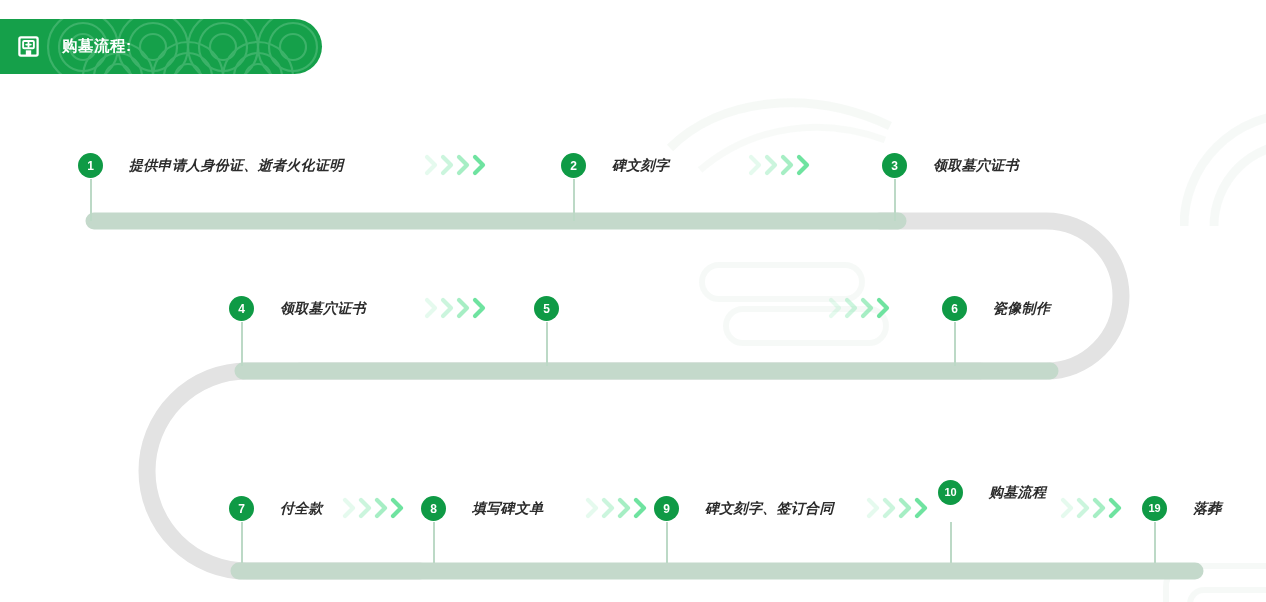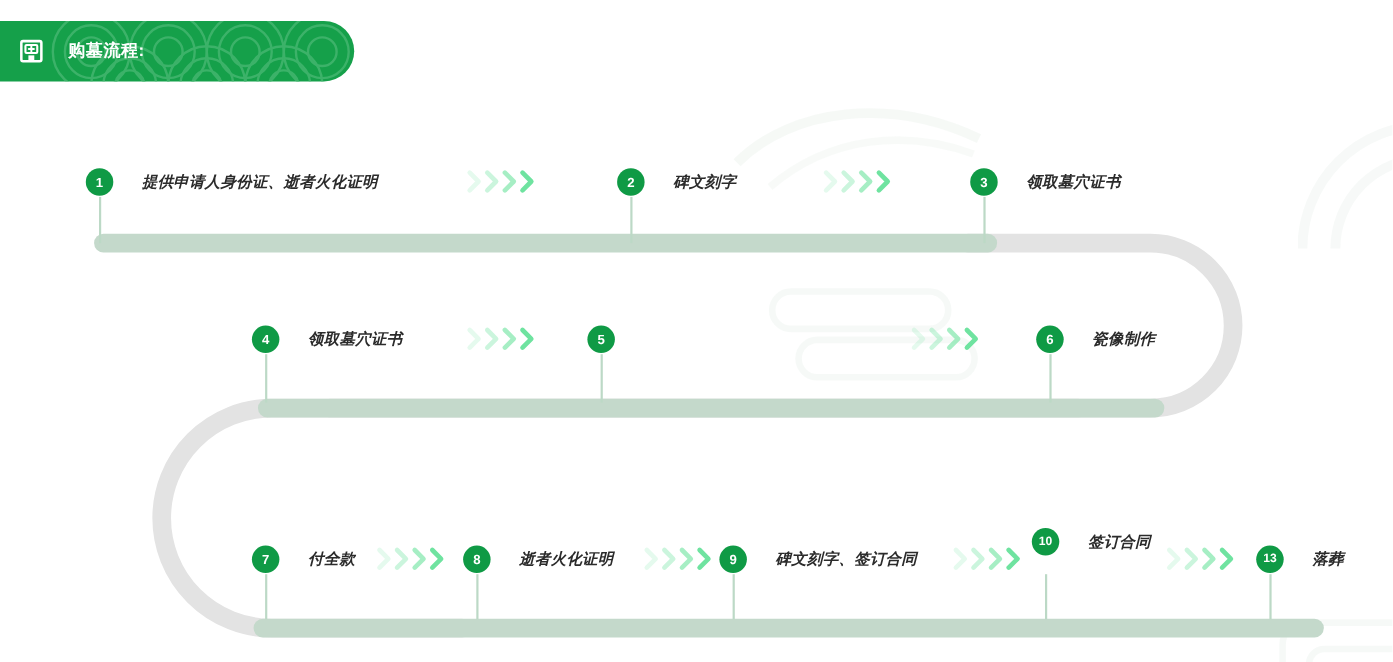--- a/index.html
+++ b/index.html
@@ -229,35 +229,35 @@
         <div class="step-label">瓷像制作</div>
       </div>
       <div class="stem" style="left: 241px; top: 522px; height: 41px;"></div>
       <div class="step" style="left: 229px; top: 496px;">
         <div class="badge">7</div>
         <div class="step-label">付全款</div>
       </div>
       <div class="stem" style="left: 433px; top: 522px; height: 41px;"></div>
       <div class="step" style="left: 421px; top: 496px;">
         <div class="badge">8</div>
-        <div class="step-label">逝者火化证明</div>
+        <div class="step-label">填写碑文单</div>
       </div>
       <div class="stem" style="left: 666px; top: 522px; height: 41px;"></div>
       <div class="step" style="left: 654px; top: 496px;">
         <div class="badge">9</div>
         <div class="step-label">碑文刻字、签订合同</div>
       </div>
       <div class="stem" style="left: 950px; top: 522px; height: 41px;"></div>
       <div class="step" style="left: 938px; top: 480px;">
         <div class="badge wide">10</div>
-        <div class="step-label">签订合同</div>
+        <div class="step-label">购墓流程</div>
       </div>
       <div class="stem" style="left: 1154px; top: 522px; height: 41px;"></div>
       <div class="step" style="left: 1142px; top: 496px;">
-        <div class="badge wide">13</div>
+        <div class="badge wide">19</div>
         <div class="step-label">落葬</div>
       </div>
     </div>
   <div id="arrows-layer">
       <div class="arrows" style="left: 424px; top: 154px;">
         <svg width="15" height="22" viewBox="0 0 15 22">
           <path d="M3 3 L11 11 L3 19" fill="none" stroke="#6fe3a0" stroke-width="4.2" stroke-linecap="round" stroke-linejoin="round" opacity="0.18"></path>
         </svg>
         <svg width="15" height="22" viewBox="0 0 15 22">
           <path d="M3 3 L11 11 L3 19" fill="none" stroke="#6fe3a0" stroke-width="4.2" stroke-linecap="round" stroke-linejoin="round" opacity="0.36"></path>

